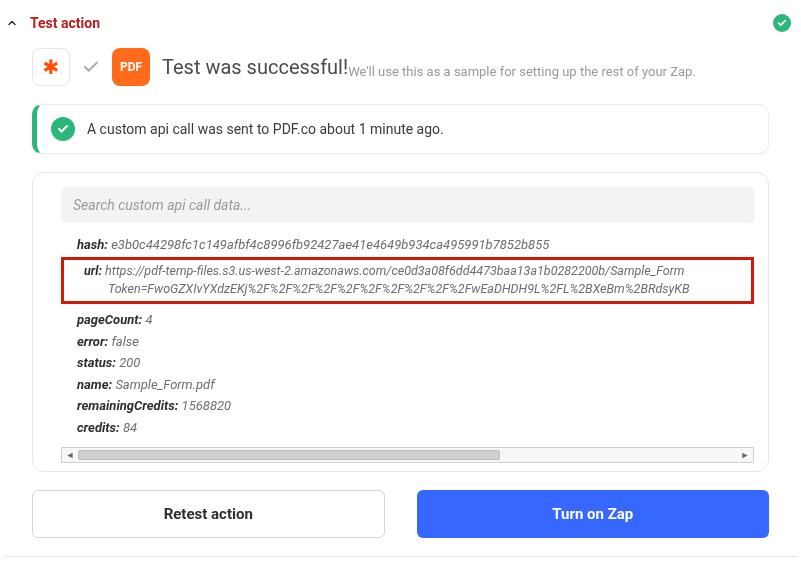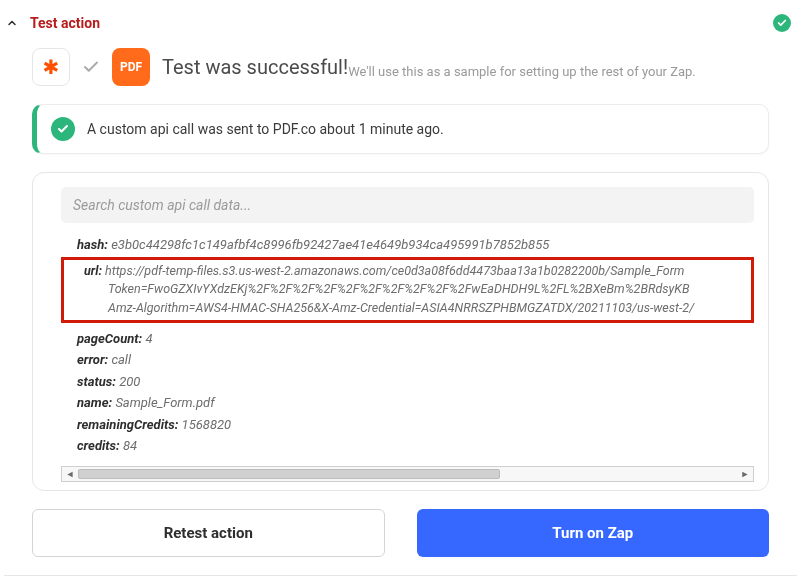--- a/index.html
+++ b/index.html
@@ -199,31 +199,30 @@
           <span class="kv-val">e3b0c44298fc1c149afbf4c8996fb92427ae41e4649b934ca495991b7852b855</span>
         </div>
 
         <div class="url-highlight">
           <div class="url-lines">
             <div class="url-line">
               <span class="kv-key">url:</span>
               <span>https://pdf-temp-files.s3.us-west-2.amazonaws.com/ce0d3a08f6dd4473baa13a1b0282200b/Sample_Form</span>
             </div>
             <div class="url-line indent">Token=FwoGZXIvYXdzEKj%2F%2F%2F%2F%2F%2F%2F%2F%2F%2FwEaDHDH9L%2FL%2BXeBm%2BRdsyKB</div>
-            <div class="url-line indent">Amz-Algorithm=AWS4-HMAC-SHA256&amp;X-Amz-Credential=ASIA4NRRSZPHBMGZATDX/20211103/us-west-2/</div>
           </div>
         </div>
 
         <div class="kv-row">
           <span class="kv-key">pageCount:</span>
           <span class="kv-val">4</span>
         </div>
         <div class="kv-row">
           <span class="kv-key">error:</span>
-          <span class="kv-val">call</span>
+          <span class="kv-val">false</span>
         </div>
         <div class="kv-row">
           <span class="kv-key">status:</span>
           <span class="kv-val">200</span>
         </div>
         <div class="kv-row">
           <span class="kv-key">name:</span>
           <span class="kv-val">Sample_Form.pdf</span>
         </div>
         <div class="kv-row">

